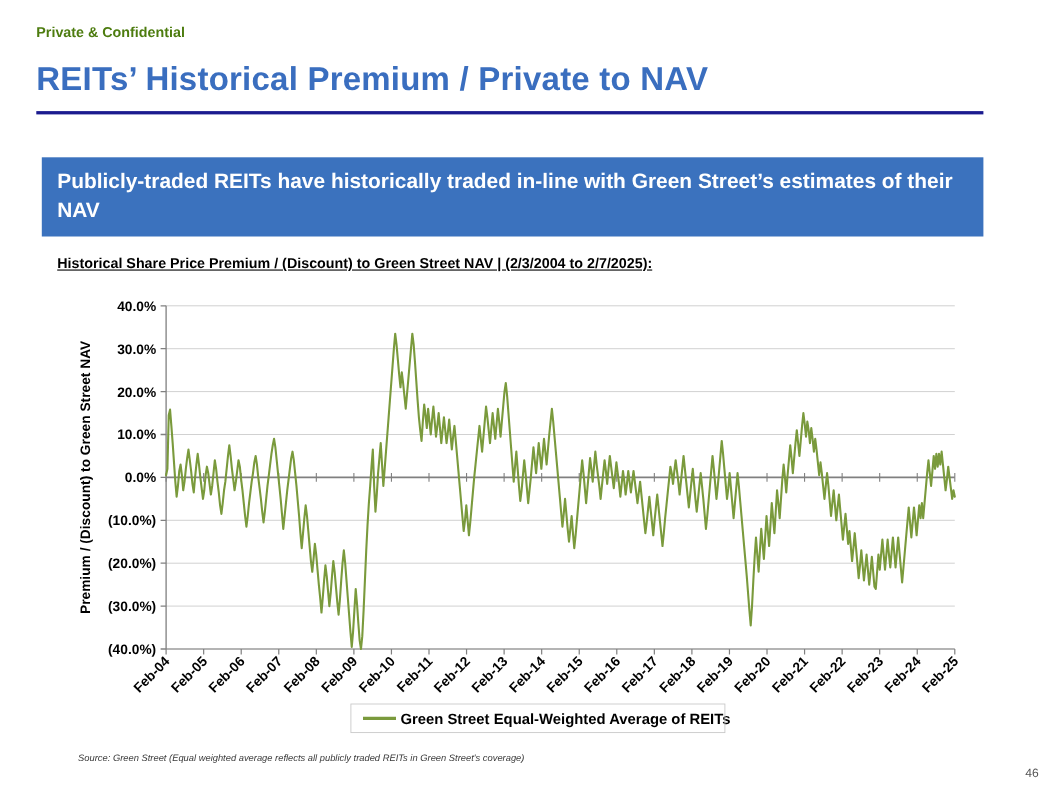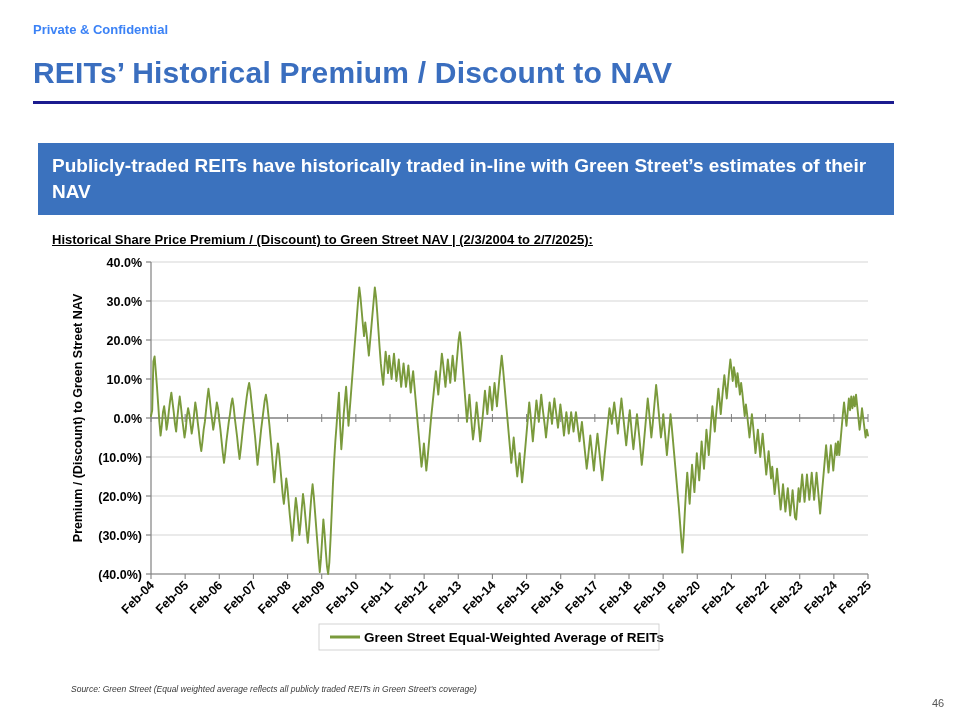--- a/index.html
+++ b/index.html
@@ -15,21 +15,21 @@
     overflow: hidden;
   }
 
   
   #confidential-tag {
     position: absolute;
     left: 33px;
     top: 22px;
     font-size: 13px;
     font-weight: bold;
-    color: #3b82f6;
+    color: #4d7c0f;
     letter-spacing: 0px;
     white-space: nowrap;
   }
   #page-title {
     position: absolute;
     left: 33px;
     top: 56px;
     font-size: 30px;
     font-weight: bold;
     color: #3A6EBF;
@@ -72,21 +72,21 @@
     font-weight: bold;
     color: #000000;
     text-decoration: underline;
     white-space: nowrap;
   }
 
   
   #chart-area {
     position: absolute;
     left: 60px;
-    top: 252px;
+    top: 268px;
     width: 830px;
     height: 410px;
   }
   #chart-svg { display: block; }
 
   
   #source-note {
     position: absolute;
     left: 71px;
     top: 684px;
@@ -102,21 +102,21 @@
     font-size: 11px;
     color: #555555;
     text-align: center;
   }
 </style>
 </head>
 <body>
 
 <div id="confidential-tag">Private &amp; Confidential</div>
 
-<div id="page-title">REITs’ Historical Premium / Discount to NAV</div>
+<div id="page-title">REITs’ Historical Premium / Private to NAV</div>
 
 <div id="title-rule"></div>
 
 <div id="callout-banner">
   <div class="banner-text">Publicly-traded REITs have historically traded in-line with Green Street’s estimates of their NAV</div>
 </div>
 
 <div id="chart-subtitle">Historical Share Price Premium / (Discount) to Green Street NAV | (2/3/2004 to 2/7/2025):</div>
 
 <div id="chart-area">

